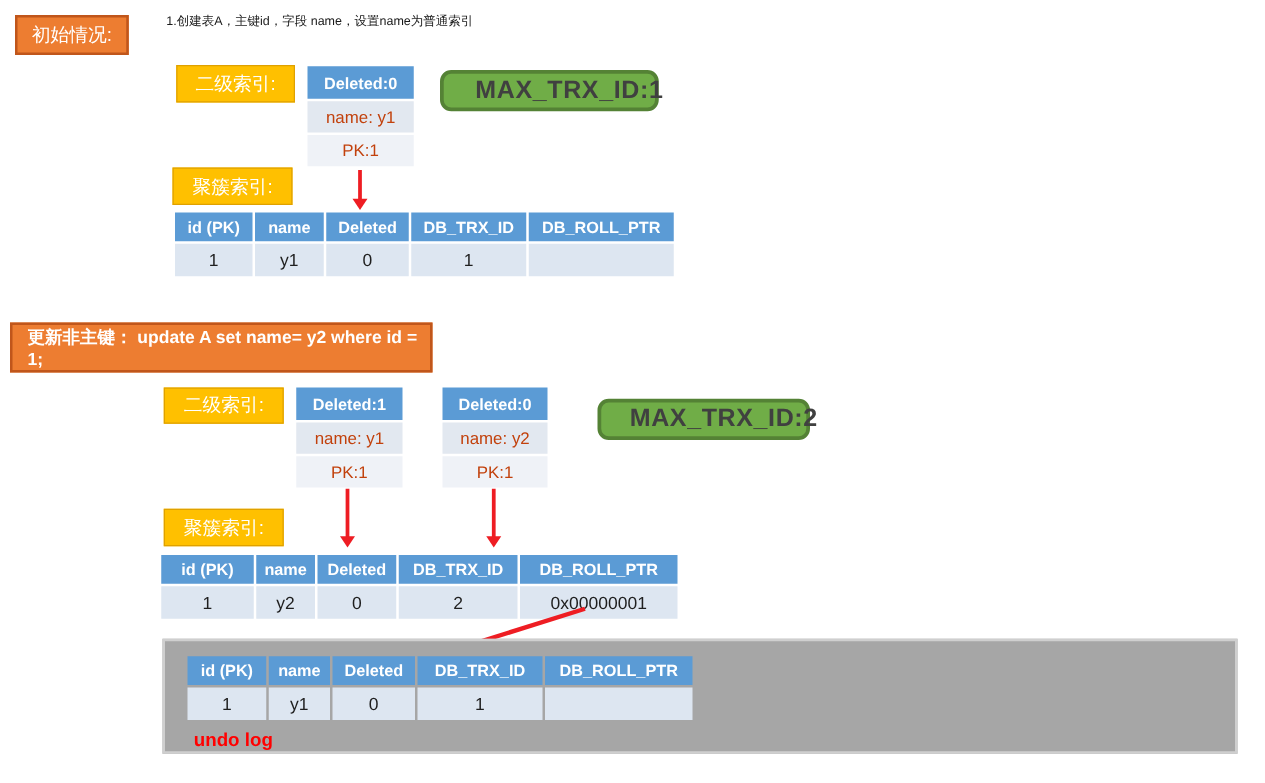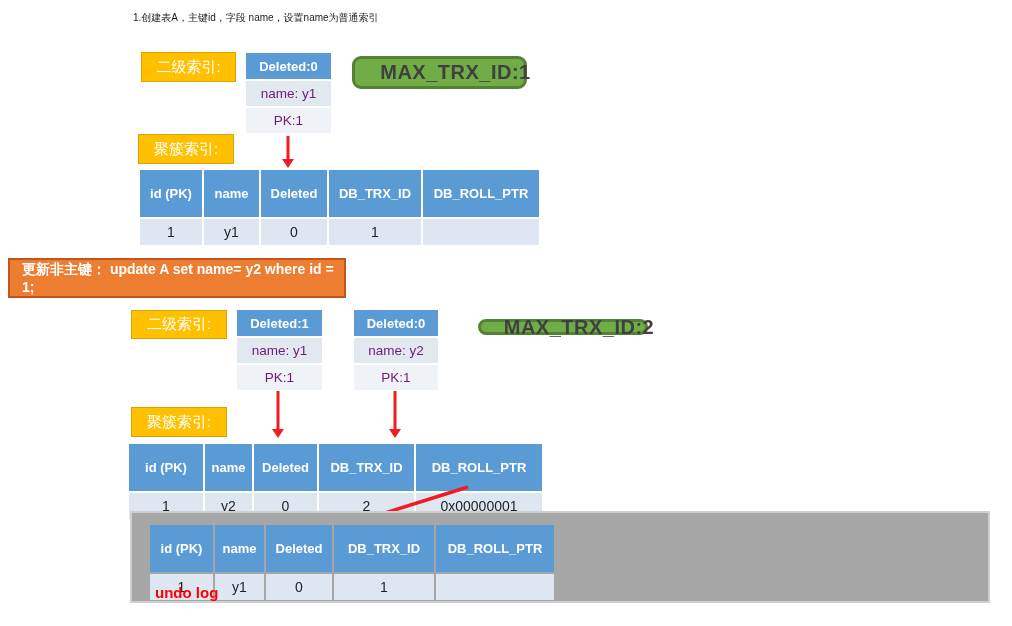--- a/index.html
+++ b/index.html
@@ -30,30 +30,30 @@
     letter-spacing:0.5px;
     padding-left:32px;
   }
   
   .sbox{position:absolute;}
   .sbox .sbox-h{
     height:26px;background:var(--c-header_blue,#5B9BD5);color:#fff;
     font-size:13px;font-weight:bold;display:flex;align-items:center;justify-content:center;
   }
   .sbox .sbox-r{
-    margin-top:2px;height:25px;color:#701a75;font-size:13.5px;
+    margin-top:2px;height:25px;color:#c2410c;font-size:13.5px;
     display:flex;align-items:center;justify-content:center;
   }
   .sbox .r1{background:#E2E8F0;}
   .sbox .r2{background:#EFF2F7;}
   
   table.dtable{position:absolute;border-collapse:separate;border-spacing:2px;table-layout:fixed;}
   table.dtable th{
     background:var(--c-header_blue,#5B9BD5);color:#fff;font-size:13px;font-weight:bold;
-    padding:16px 1px;text-align:center;overflow:hidden;white-space:nowrap;
+    padding:4px 1px;text-align:center;overflow:hidden;white-space:nowrap;
   }
   table.dtable td{
     background:var(--c-row_blue,#DDE6F1);color:#1f1f1f;font-size:14px;
     padding:3px 1px;text-align:center;height:20px;white-space:nowrap;
   }
   
   .desc{position:absolute;color:#1a1a1a;font-size:10px;line-height:19px;white-space:nowrap;}
   .undo-label{position:absolute;color:var(--c-undo_red,#FF0000);font-size:15px;font-weight:bold;margin-left:18px;}
   .graypanel{
     position:absolute;background:var(--c-gray_panel,#A6A6A6);
@@ -65,20 +65,21 @@
   .varrow .head{position:absolute;left:50%;transform:translateX(-50%);width:0;height:0;
     border-left:6px solid transparent;border-right:6px solid transparent;
     border-top:9px solid var(--c-arrow_red,#EE1D23);}
   svg.diag{position:absolute;overflow:visible;}
 </style>
 </head>
 <body>
 
 <div id="canvas">
 
+  <div class="tagbox" style="left:12px;top:12px;width:91px;height:32px;">初始情况:</div>
 
   <div class="desc" style="left:133px;top:8px;">1.创建表A，主键id，字段 name，设置name为普通索引</div>
 
   <div class="ylabel" style="left:141px;top:52px;width:95px;height:30px;">二级索引:</div>
 
   <div class="sbox" style="left:246px;top:53px;width:85px;">
     <div class="sbox-h">Deleted:0</div>
     <div class="sbox-r r1">name: y1</div>
     <div class="sbox-r r2">PK:1</div>
   </div>
@@ -127,21 +128,21 @@
     <div class="sbox-r r1">name: y1</div>
     <div class="sbox-r r2">PK:1</div>
   </div>
 
   <div class="sbox" style="left:354px;top:310px;width:84px;">
     <div class="sbox-h">Deleted:0</div>
     <div class="sbox-r r1">name: y2</div>
     <div class="sbox-r r2">PK:1</div>
   </div>
 
-  <div class="gbadge" style="left:478px;top:319px;width:170px;height:16px;">MAX_TRX_ID:2</div>
+  <div class="gbadge" style="left:478px;top:319px;width:170px;height:33px;">MAX_TRX_ID:2</div>
 
   <div class="varrow" style="left:272px;top:391px;width:12px;height:47px;">
     <div class="shaft" style="height:39px;"></div>
       <div class="head" style="top:38px;"></div>
   </div>
   <div class="varrow" style="left:389px;top:391px;width:12px;height:47px;">
     <div class="shaft" style="height:39px;"></div>
       <div class="head" style="top:38px;"></div>
   </div>
 

